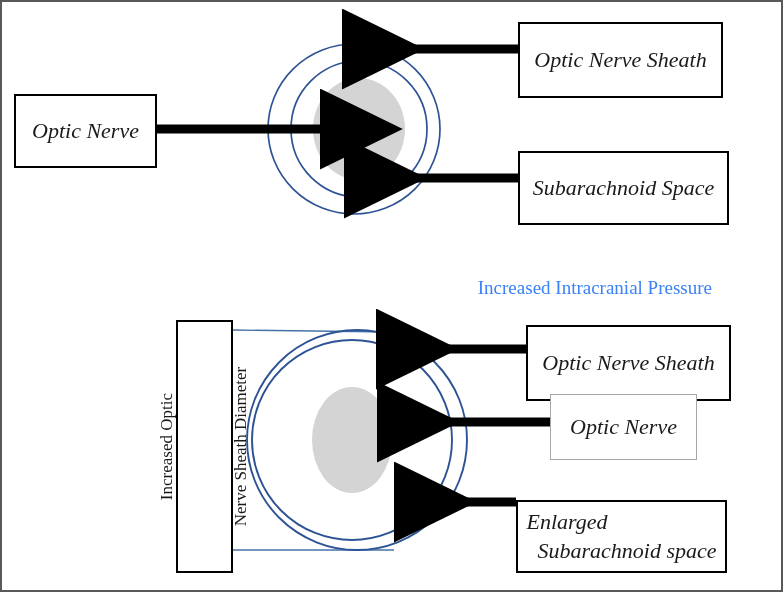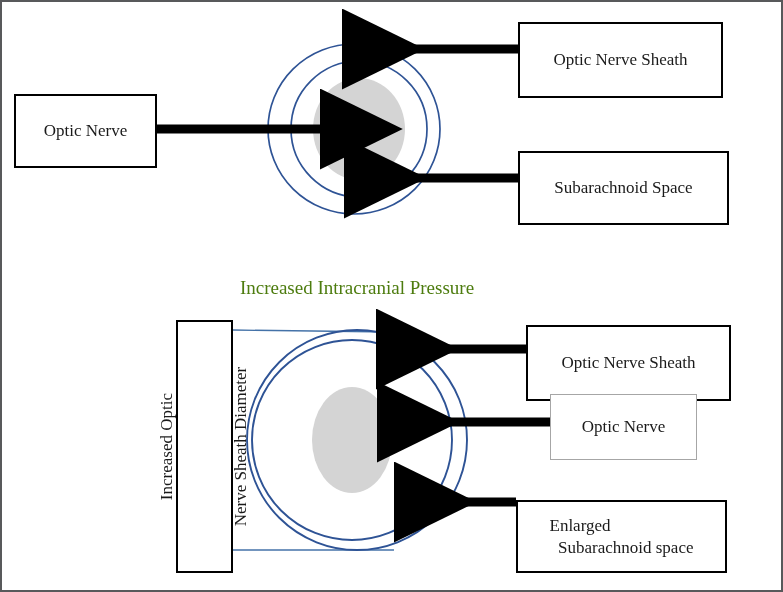--- a/index.html
+++ b/index.html
@@ -31,23 +31,24 @@
     box-sizing: border-box;
     display: flex;
     align-items: center;
     justify-content: center;
     text-align: center;
     color: #1a1a1a;
     font-family: "Liberation Serif", "DejaVu Serif", serif;
     z-index: 5;
   }
   .label-box .txt {
-    font-size: 17px;
+    font-size: 22px;
     line-height: 1.28;
     white-space: pre;
+    font-style: italic;
   }
   
   #box-optic-nerve-top   { left: 12px;  top: 92px;  width: 143px; height: 74px; }
   #box-sheath-top        { left: 516px; top: 20px;  width: 205px; height: 76px; }
   #box-subarachnoid-top  { left: 516px; top: 149px; width: 211px; height: 74px; }
 
   #box-sheath-bottom     { left: 524px; top: 323px; width: 205px; height: 76px; }
   #box-optic-nerve-bottom{ left: 548px; top: 392px; width: 147px; height: 66px;
                            border: 1px solid #a6a6a6; }
   #box-enlarged-sub      { left: 514px; top: 498px; width: 211px; height: 73px; }
@@ -64,23 +65,23 @@
     line-height: 1.45;
     text-align: center;
     color: #1a1a1a;
   }
 
   #title-iicp {
     position: absolute;
     left: 0;
     top: 275px;
     width: 710px;
-    text-align: center;
+    text-align: right;
     font-size: 19px;
-    color: #4d7c0f;
+    color: #3b82f6;
     font-family: "Liberation Serif", "DejaVu Serif", serif;
     z-index: 5;
   }
 </style>
 </head>
 <body>
 
 <div id="page">
 
   <svg id="svg-layer" viewBox="0 0 783 592">

